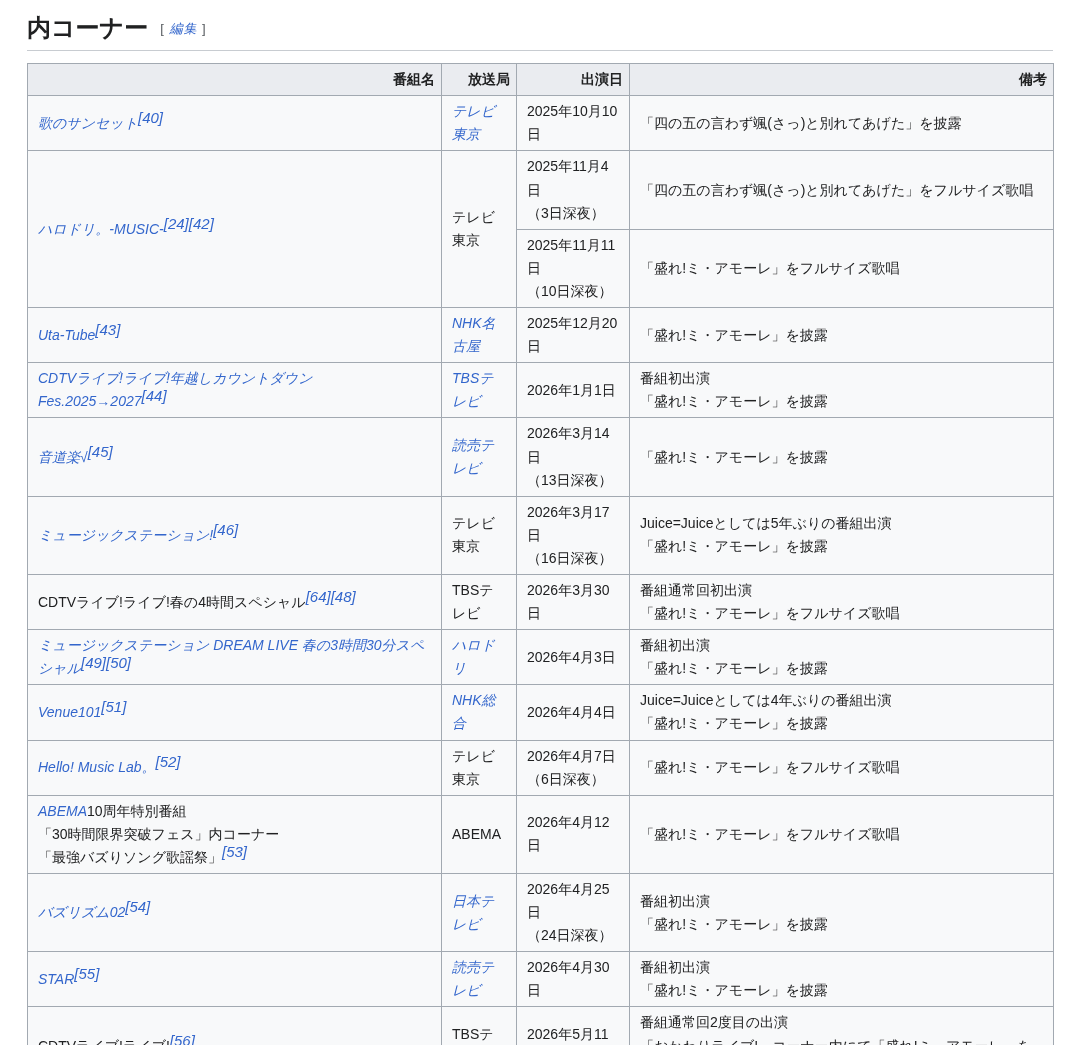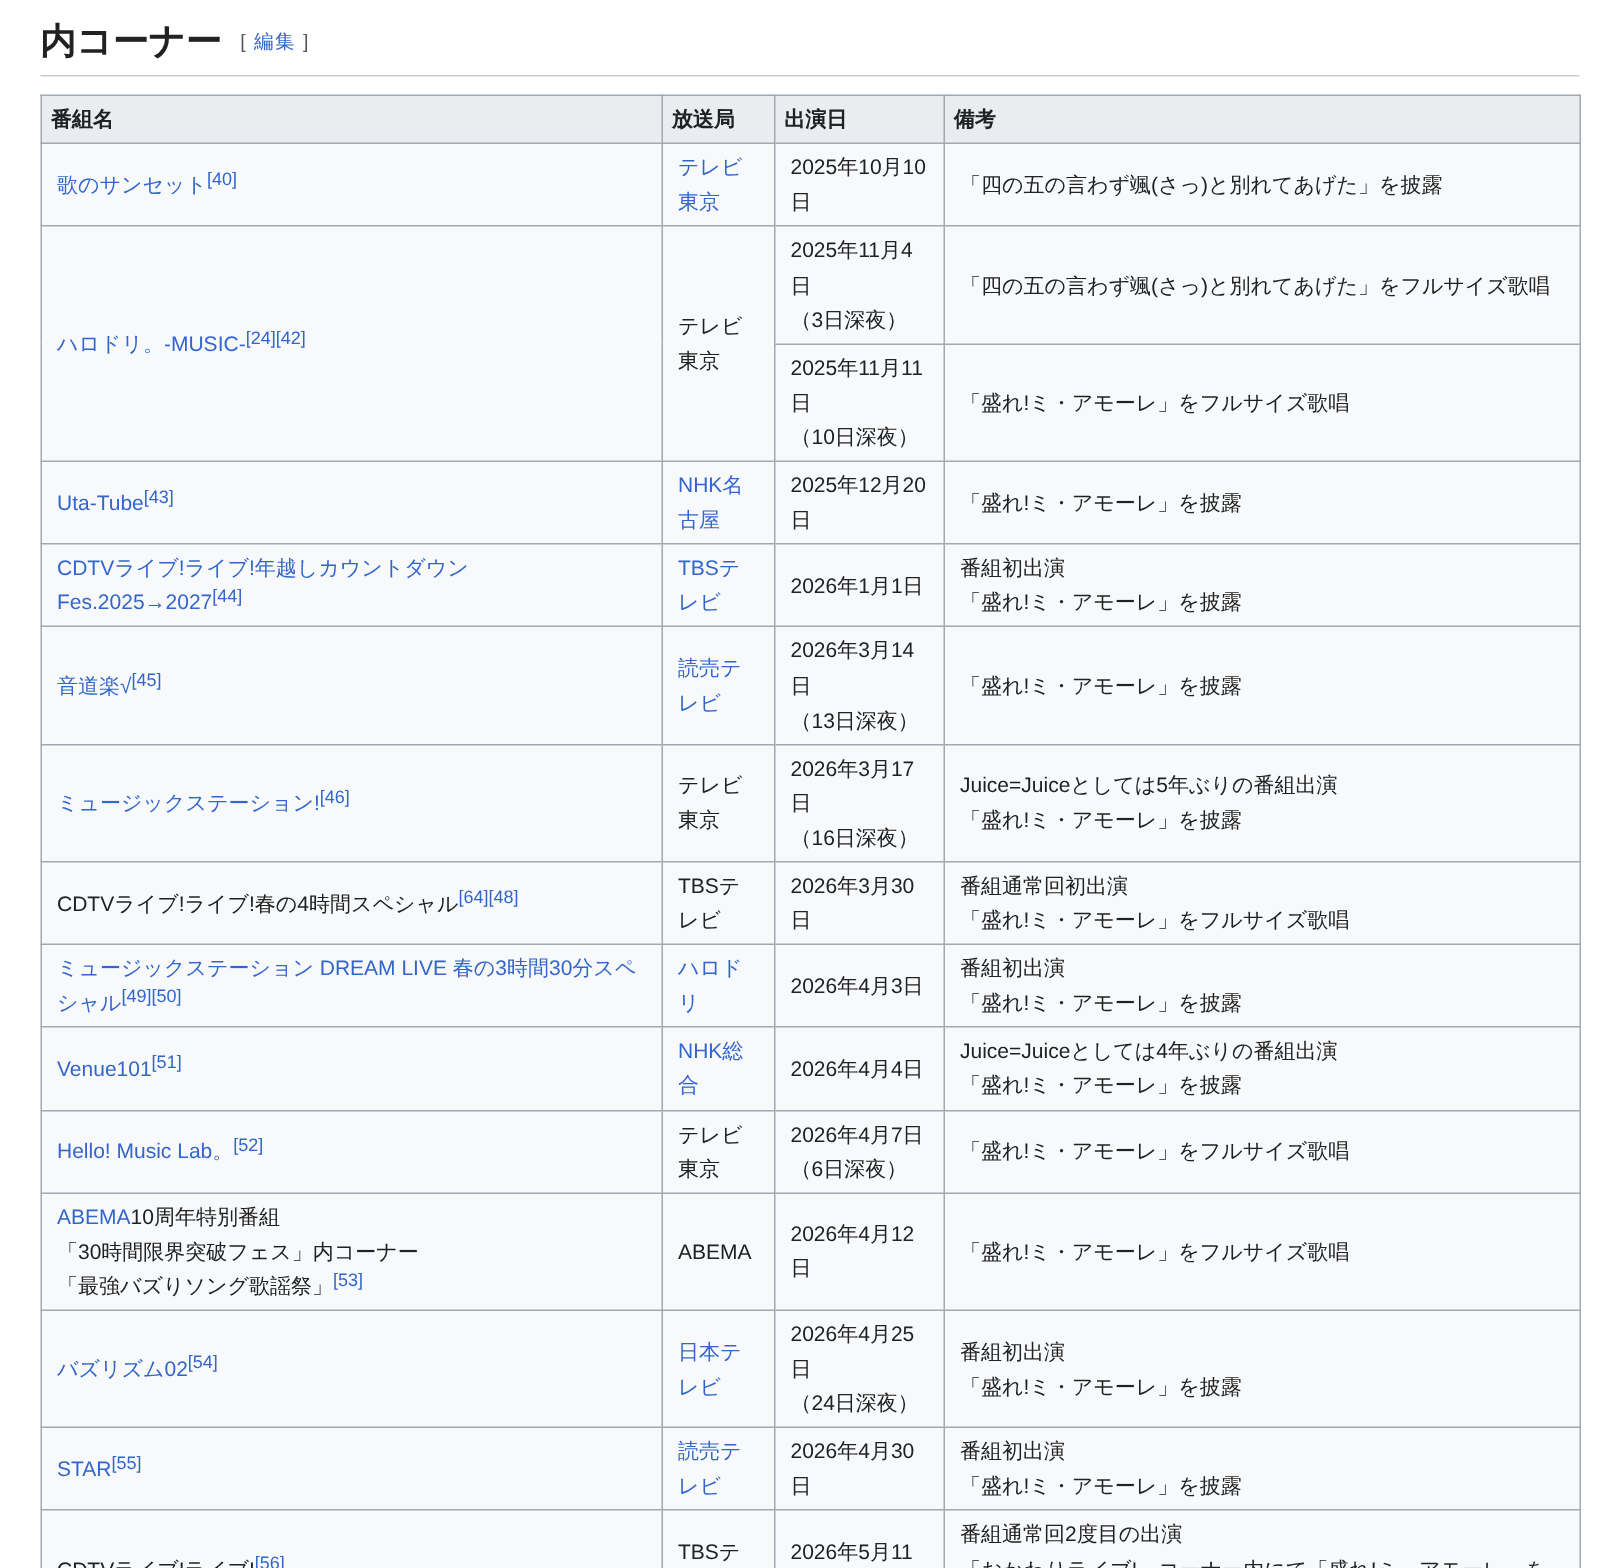--- a/index.html
+++ b/index.html
@@ -36,47 +36,48 @@
     margin-left: 12px;
     vertical-align: 3px;
     color: var(--bracket);
     user-select: none;
     letter-spacing: 1px;
   }
   a.wlink {
     color: var(--link);
     text-decoration: none;
     cursor: pointer;
+    font-style: italic;
   }
   table.wikitable {
     border-collapse: collapse;
     table-layout: fixed;
     width: 1026px;
     background: var(--cell-bg);
     font-size: 14px;
     line-height: 1.65;
     border: 1px solid var(--border);
   }
   table.wikitable th,
   table.wikitable td {
     border: 1px solid var(--border);
     padding: 4px 10px;
     vertical-align: middle;
     word-break: normal;
     overflow-wrap: break-word;
   }
   table.wikitable th {
     background: var(--header-bg);
-    text-align: left;
+    text-align: right;
     font-weight: bold;
     padding: 4px 6px;
   }
   td.col-station, td.col-date { padding-left: 6px; padding-right: 5px; }
   sup.reference {
-    font-size: 12px;
+    font-size: 15px;
     line-height: 0;
     vertical-align: baseline;
     position: relative;
     top: -5px;
   }
 </style>
 </head>
 <body>
 
 <div class="page">

